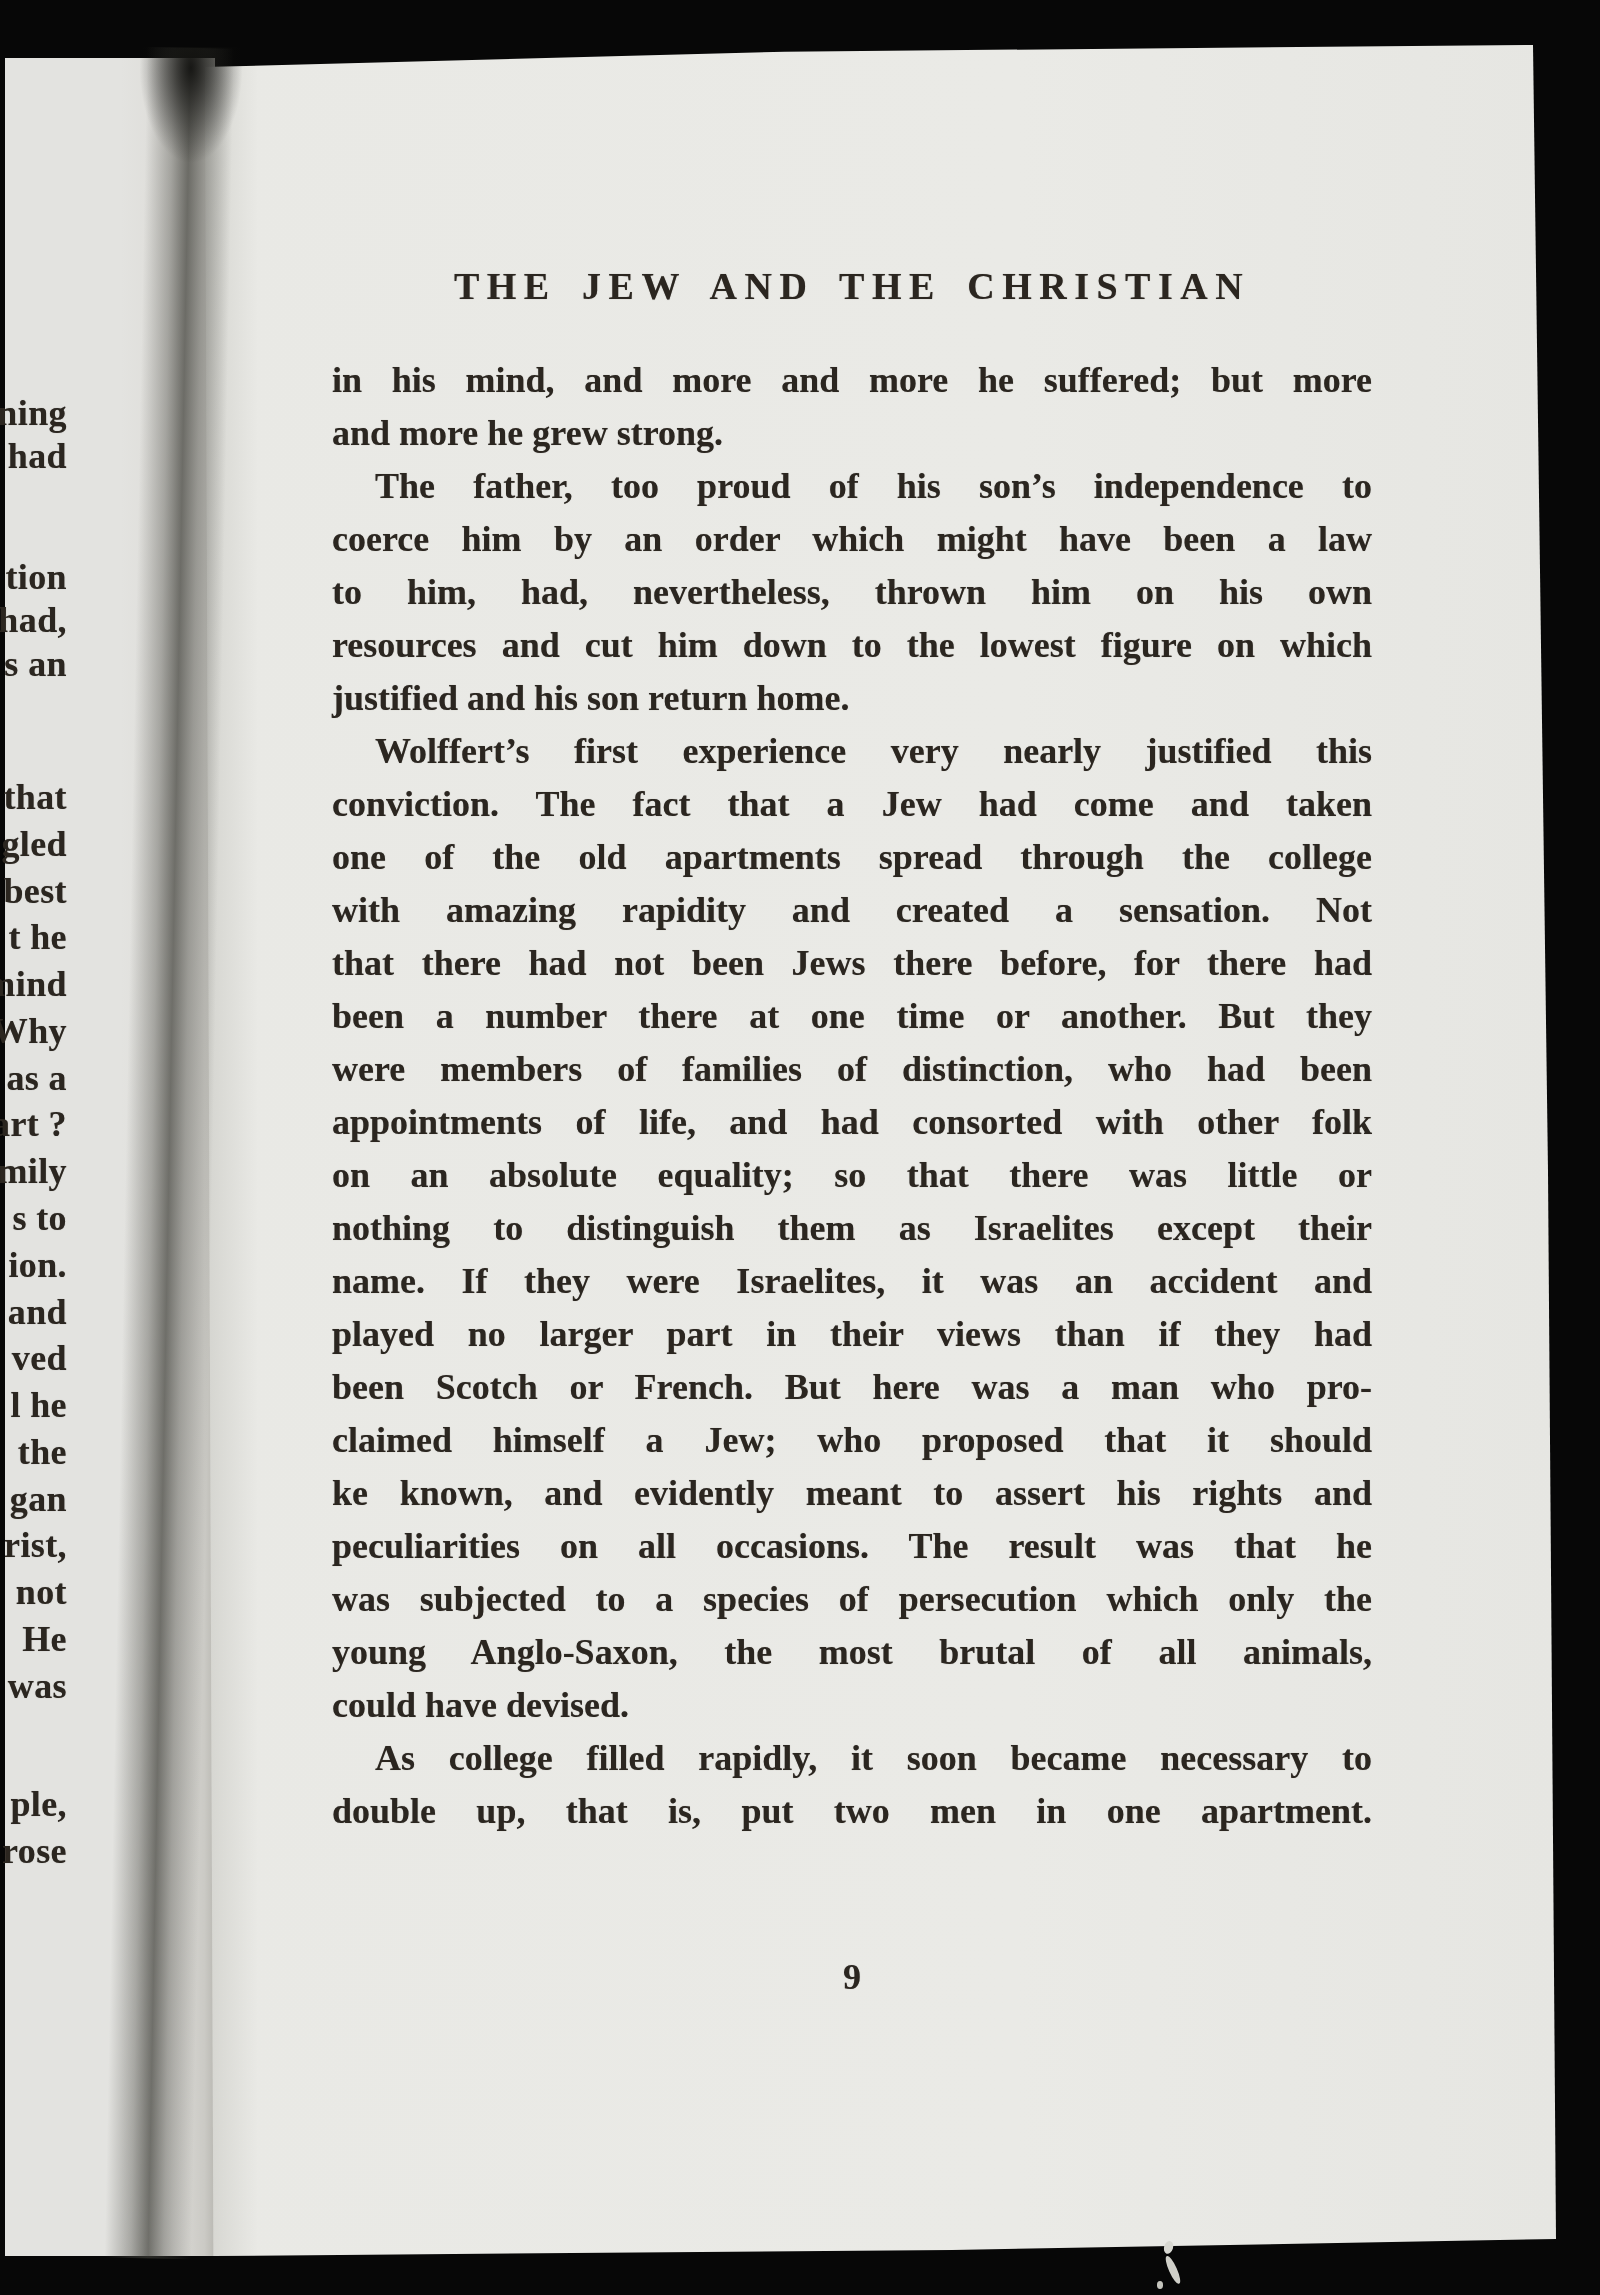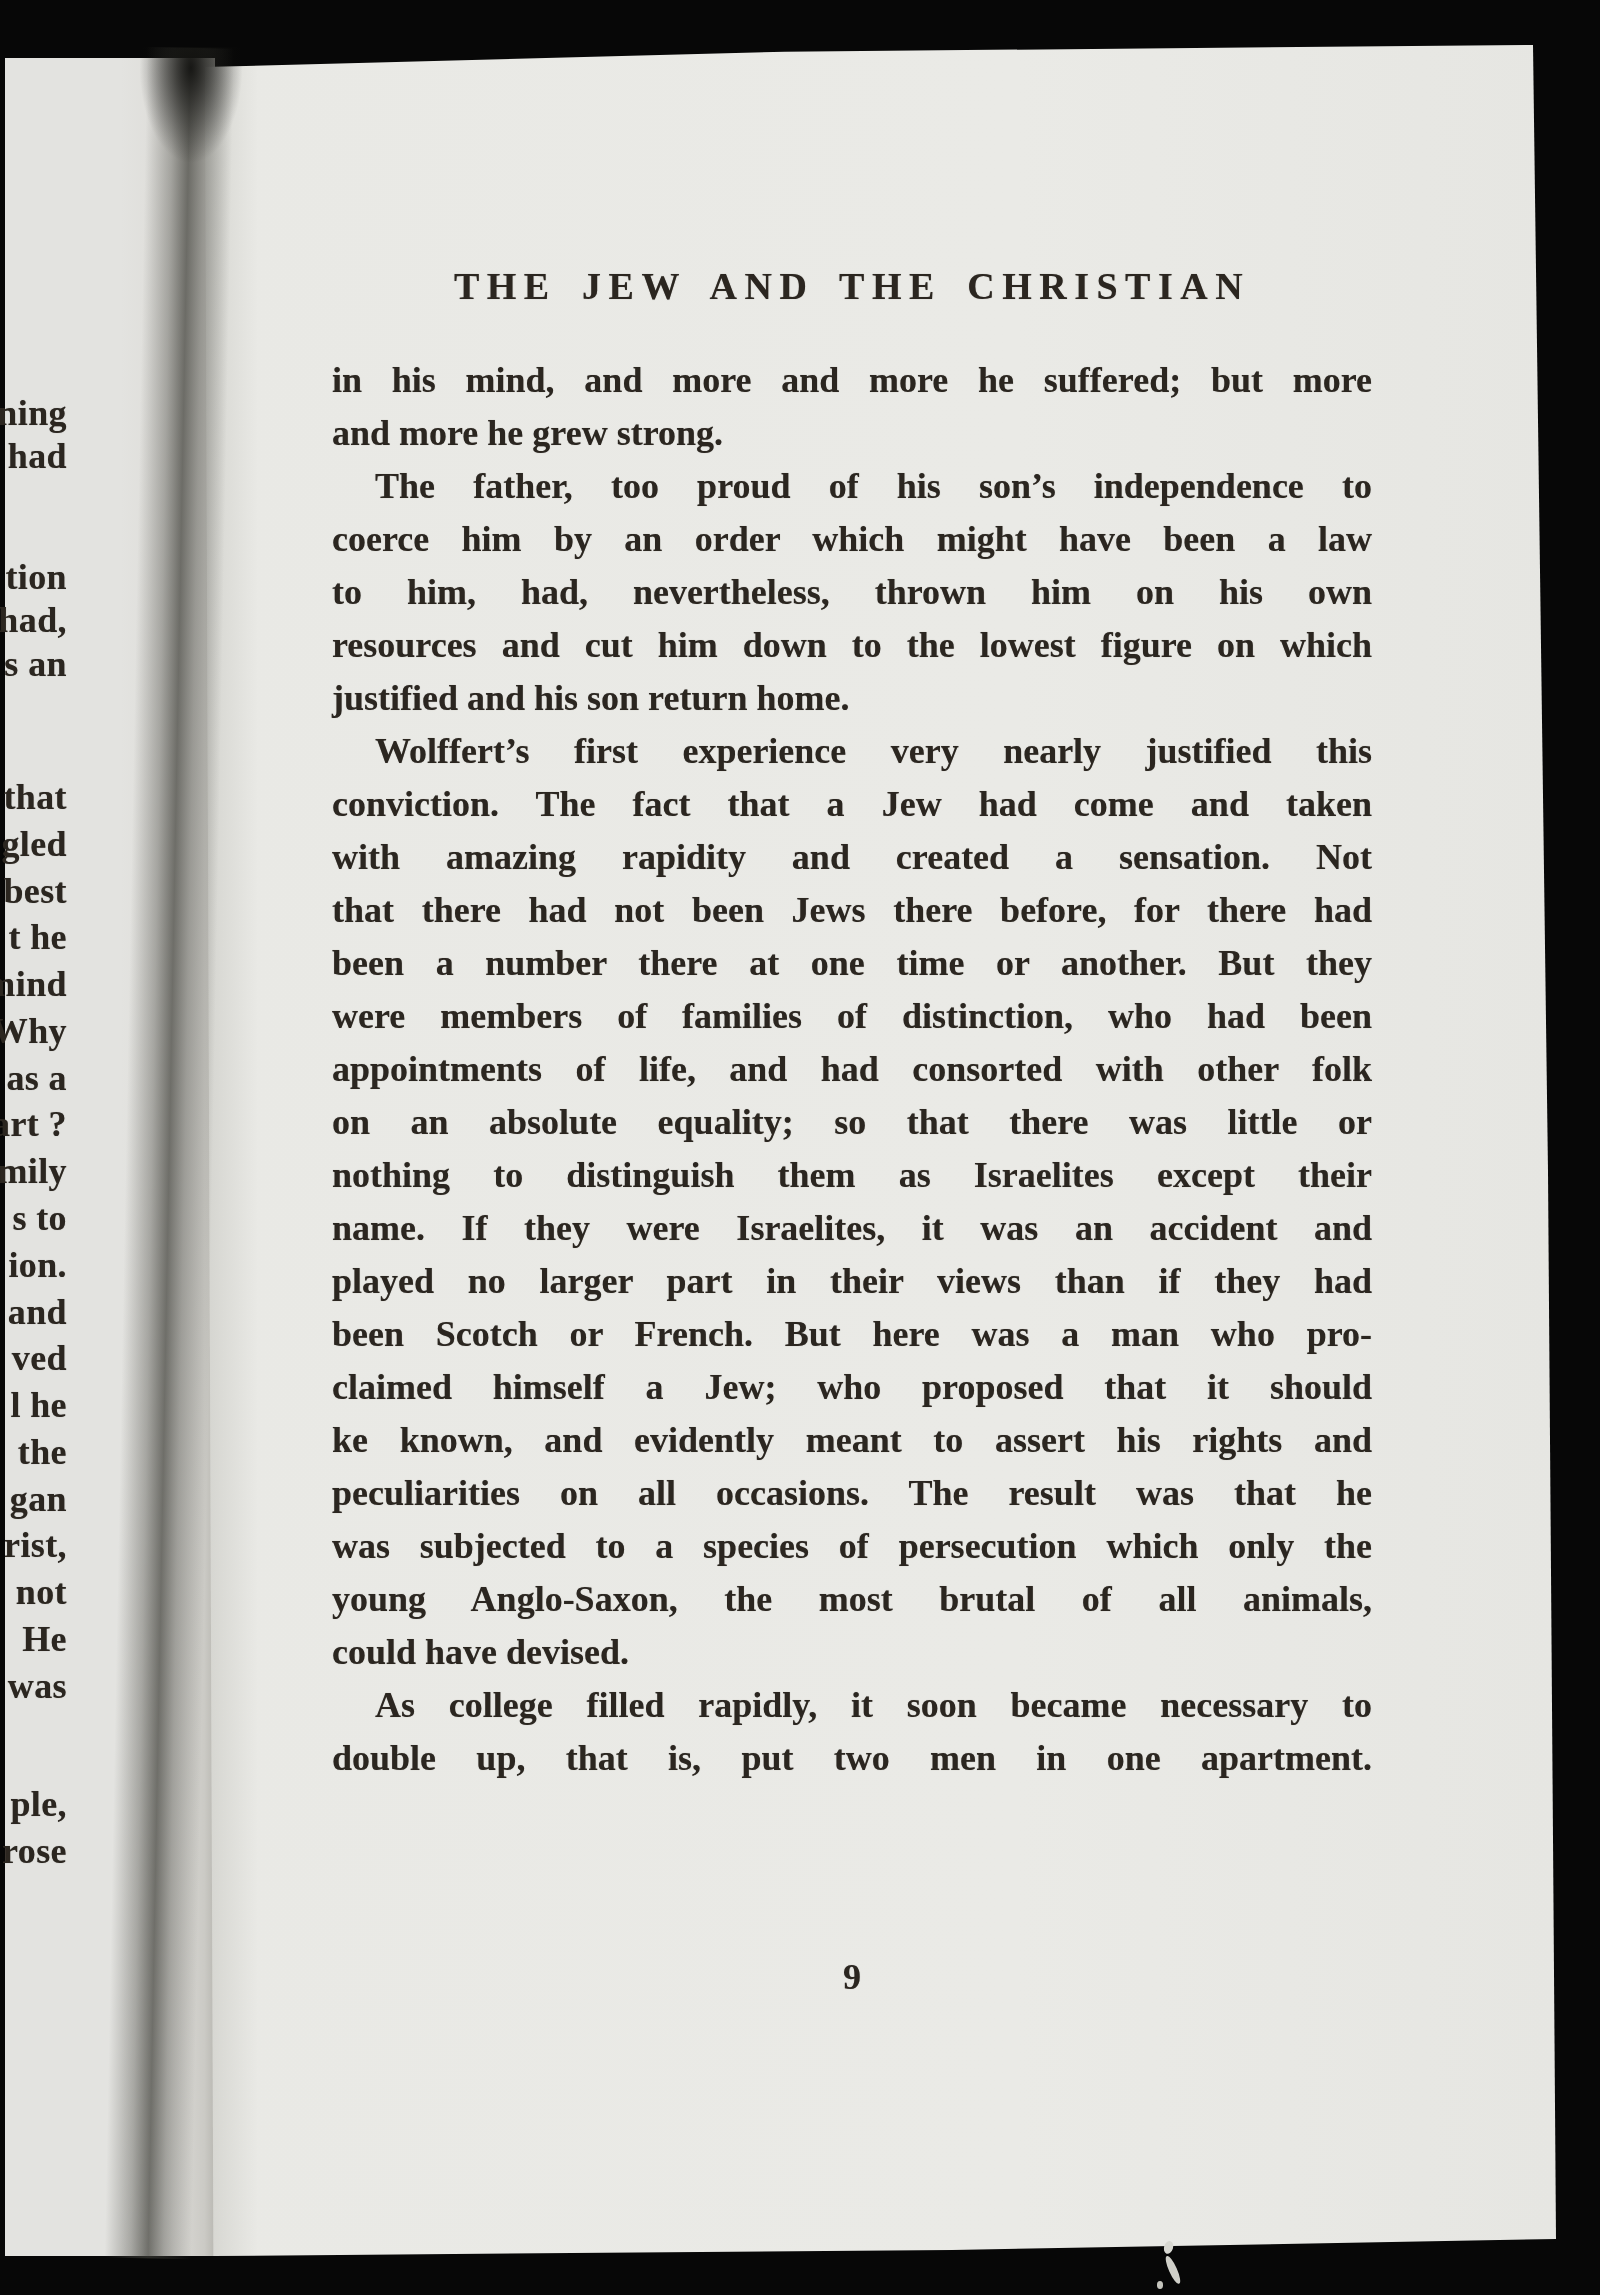--- a/index.html
+++ b/index.html
@@ -135,20 +135,21 @@
   <div class="text-block" id="text-block">
       <div class="text-line">in his mind, and more and more he suffered; but more</div>
       <div class="text-line last">and more he grew strong.</div>
       <div class="text-line indent">The father, too proud of his son’s independence to</div>
       <div class="text-line">coerce him by an order which might have been a law</div>
       <div class="text-line">to him, had, nevertheless, thrown him on his own</div>
       <div class="text-line">resources and cut him down to the lowest figure on which</div>
       <div class="text-line last">justified and his son return home.</div>
       <div class="text-line indent">Wolffert’s first experience very nearly justified this</div>
       <div class="text-line">conviction. The fact that a Jew had come and taken</div>
+      <div class="text-line">one of the old apartments spread through the college</div>
       <div class="text-line">with amazing rapidity and created a sensation. Not</div>
       <div class="text-line">that there had not been Jews there before, for there had</div>
       <div class="text-line">been a number there at one time or another. But they</div>
       <div class="text-line">were members of families of distinction, who had been</div>
       <div class="text-line">appointments of life, and had consorted with other folk</div>
       <div class="text-line">on an absolute equality; so that there was little or</div>
       <div class="text-line">nothing to distinguish them as Israelites except their</div>
       <div class="text-line">name. If they were Israelites, it was an accident and</div>
       <div class="text-line">played no larger part in their views than if they had</div>
       <div class="text-line">been Scotch or French. But here was a man who pro-</div>

